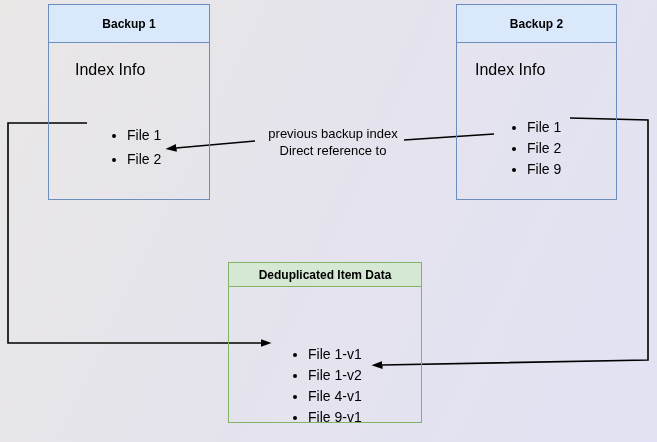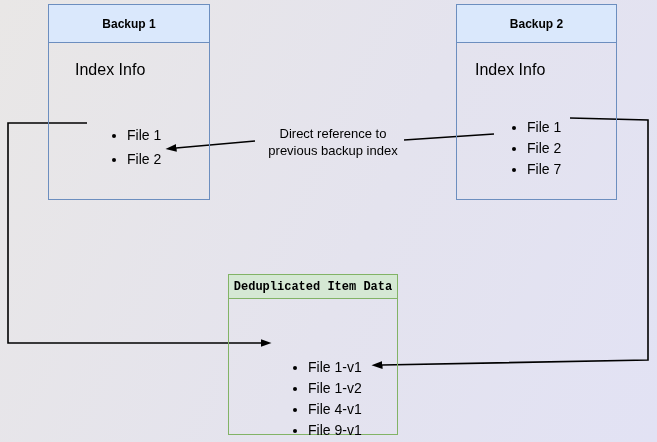--- a/index.html
+++ b/index.html
@@ -74,33 +74,33 @@
 
   <div class="box blue" style="left:456px;top:4px;width:161px;height:196px;">
     <div class="box-header">
       <span>Backup 2</span>
     </div>
   </div>
   <div class="heading" style="left:475px;top:61px;">Index Info</div>
   <ul class="file-list lh21" style="left:497px;top:105px;">
     <li>File 1</li>
     <li>File 2</li>
-    <li>File 7</li>
+    <li>File 9</li>
   </ul>
 
-  <div class="box green" style="left:228px;top:274px;width:170px;height:161px;font-family:Liberation Mono, monospace;">
+  <div class="box green" style="left:228px;top:262px;width:194px;height:161px;">
     <div class="box-header">
       <span>Deduplicated Item Data</span>
     </div>
   </div>
-  <ul class="file-list lh21" style="left:278px;top:345px;">
+  <ul class="file-list lh21" style="left:278px;top:332px;">
     <li>File 1-v1</li>
     <li>File 1-v2</li>
     <li>File 4-v1</li>
     <li>File 9-v1</li>
   </ul>
 
   <div class="connector-label">
+    <div>previous backup index</div>
     <div>Direct reference to</div>
-    <div>previous backup index</div>
   </div>
 
 </div>
 
 </body></html>

